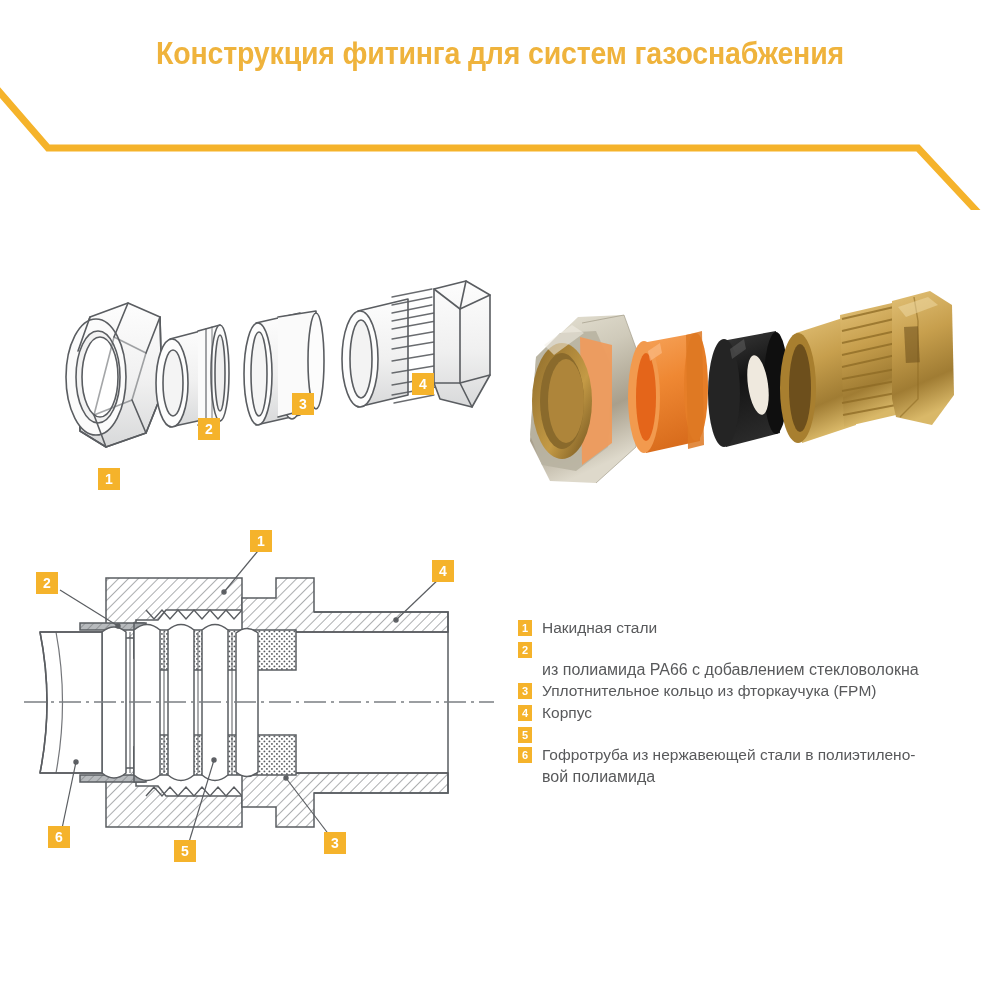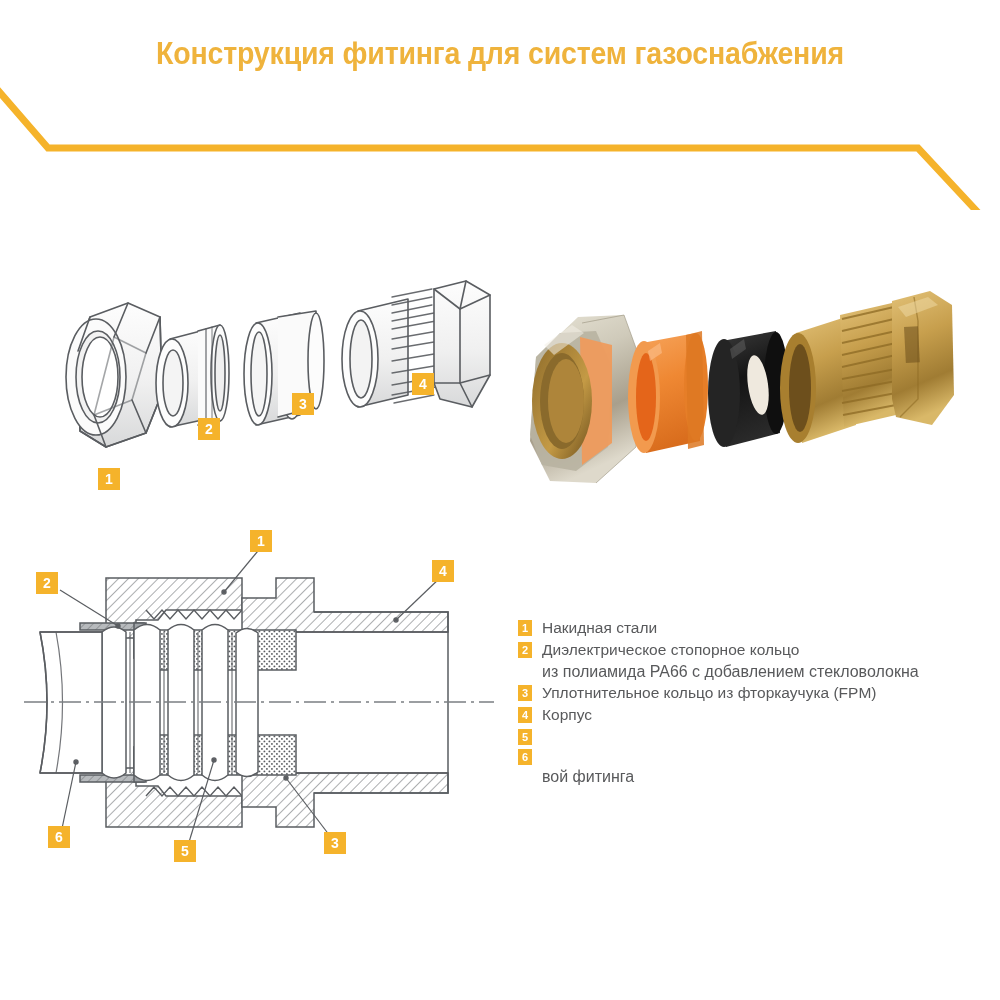--- a/index.html
+++ b/index.html
@@ -412,21 +412,20 @@
   <div id="legend">
 
     <div class="legend-row">
       <div class="legend-badge">1</div>
       <div class="legend-text">Накидная стали</div>
     </div>
 
     <div>
       <div class="legend-row">
         <div class="legend-badge">2</div>
-        <div class="legend-text">Диэлектрическое стопорное кольцо</div>
       </div>
       <div class="legend-cont">из полиамида PA66 с добавлением стекловолокна</div>
     </div>
 
     <div class="legend-row">
       <div class="legend-badge">3</div>
       <div class="legend-text">Уплотнительное кольцо из фторкаучука (FPM)</div>
     </div>
 
     <div class="legend-row">
@@ -434,19 +433,20 @@
       <div class="legend-text">Корпус</div>
     </div>
 
     <div class="legend-row">
       <div class="legend-badge">5</div>
     </div>
 
     <div>
       <div class="legend-row">
         <div class="legend-badge">6</div>
+        <div class="legend-text">Гофротруба из нержавеющей стали в полиэтилено-</div>
       </div>
-      <div class="legend-cont">вой фитинга</div>
+      <div class="legend-cont">вой полиамида</div>
     </div>
 
   </div>
 
 </div>
 
 </body></html>

